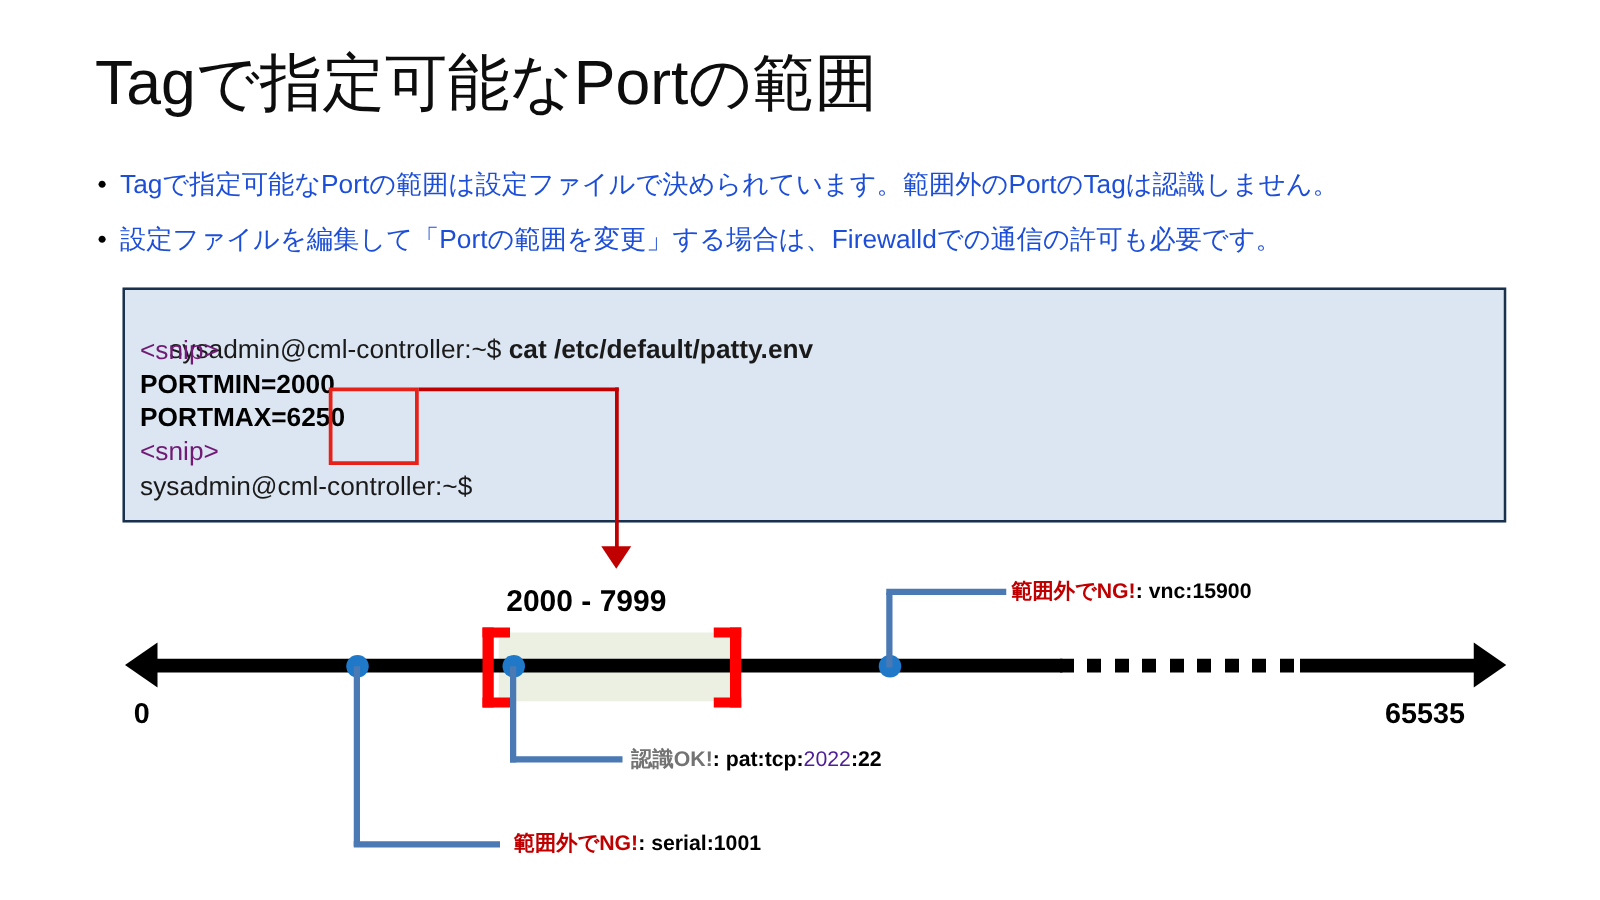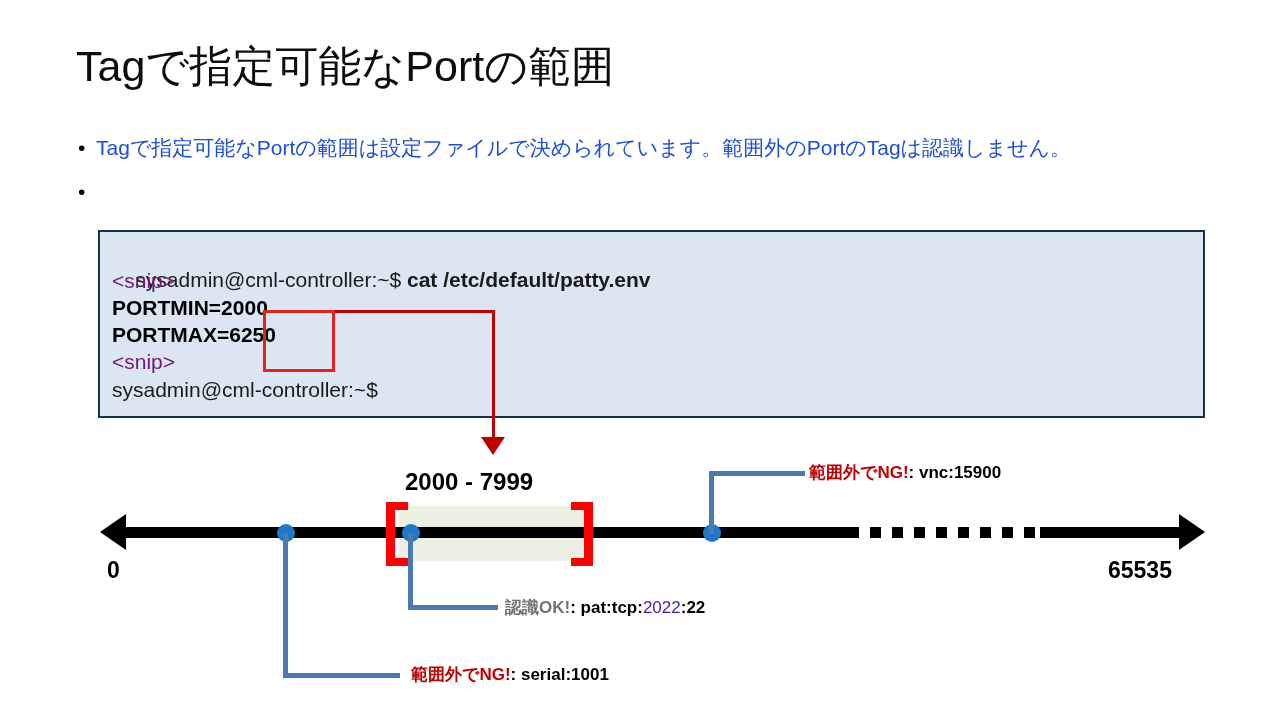--- a/index.html
+++ b/index.html
@@ -14,21 +14,21 @@
     overflow: hidden;
     font-family: "Liberation Sans", "DejaVu Sans", sans-serif;
     color: #000000;
   }
 
   
   #slide-title {
     position: absolute;
     left: 76px;
     top: 38px;
-    font-size: 43px;
+    font-size: 50px;
     line-height: 56px;
     font-weight: 400;
     letter-spacing: 0px;
     color: #0d0d0d;
     white-space: nowrap;
   }
 
   
   #bullet-list {
     position: absolute;
@@ -259,20 +259,21 @@
 
 <div id="bullet-list">
 
   <div class="bullet-row">
     <span class="bullet-dot">•</span>
     <span class="bullet-text">Tagで指定可能なPortの範囲は設定ファイルで決められています。範囲外のPortのTagは認識しません。</span>
   </div>
 
   <div class="bullet-row">
     <span class="bullet-dot">•</span>
+    <span class="bullet-text">設定ファイルを編集して「Portの範囲を変更」する場合は、Firewalldでの通信の許可も必要です。</span>
   </div>
 
 </div>
 
 <div id="terminal-box">
 
   <div class="term-line l1">
     <span>sysadmin@cml-controller:~$ </span><span class="term-cmd">cat /etc/default/patty.env</span>
   </div>
 

